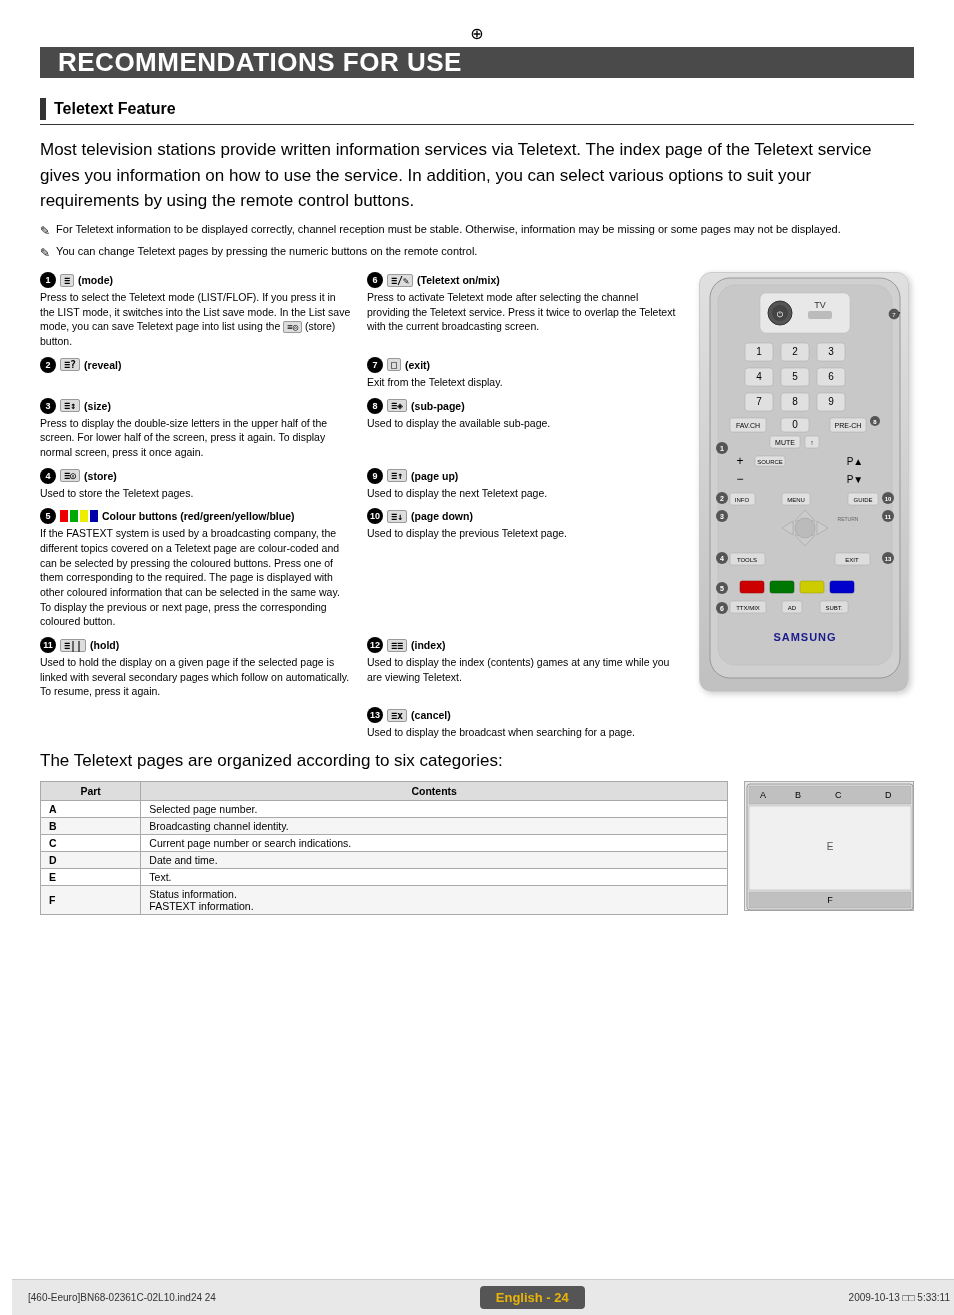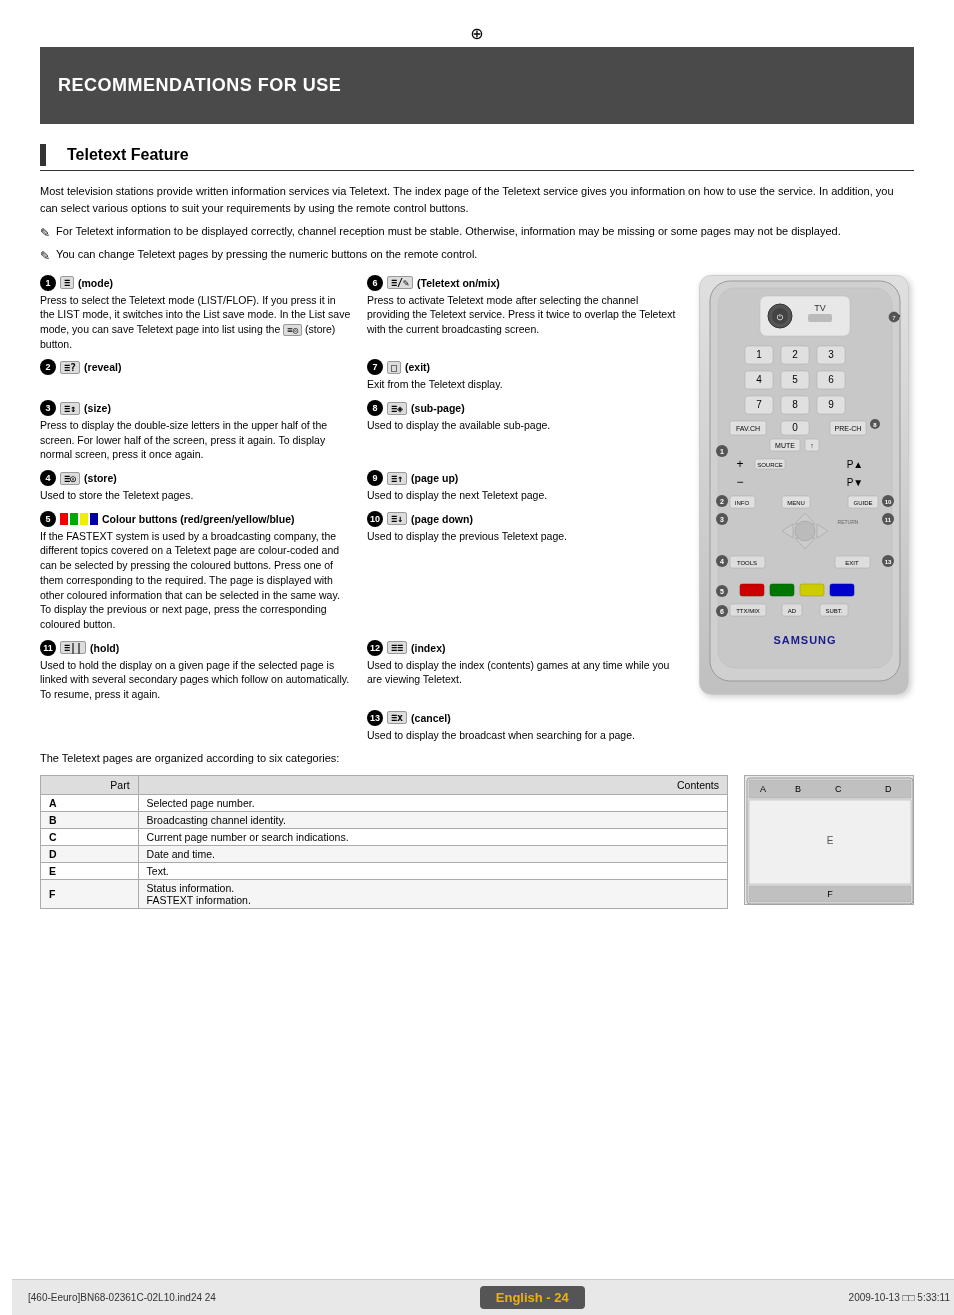--- a/index.html
+++ b/index.html
@@ -14,23 +14,23 @@
     }
 
     .page-wrapper {
       padding: 20px 40px;
       padding-bottom: 40px;
     }
 
     .title-bar {
       background: #4a4a4a;
       color: #fff;
-      font-size: 18px;
+      font-size: 26px;
       font-weight: bold;
-      padding: 28px 18px;
+      padding: 0 18px;
       margin-bottom: 20px;
       letter-spacing: 0.5px;
     }
 
     .section-header {
       display: flex;
       align-items: center;
       border-bottom: 1px solid #333;
       margin-bottom: 12px;
       padding-bottom: 4px;
@@ -40,27 +40,26 @@
       width: 6px;
       height: 22px;
       background: #333;
       margin-right: 8px;
       display: inline-block;
     }
 
     .section-title {
       font-size: 16px;
       font-weight: bold;
-      margin-left: 13px;
     }
 
     .intro-text {
       margin-bottom: 8px;
       line-height: 1.5;
-      font-size: 11px;
+      font-size: 17px;
     }
 
     .note-row {
       display: flex;
       align-items: flex-start;
       margin-bottom: 5px;
       font-size: 11px;
       line-height: 1.4;
     }
 
@@ -157,22 +156,22 @@
     .categories-table {
       flex: 1;
       border-collapse: collapse;
       font-size: 10.5px;
     }
 
     .categories-table th {
       background: #ddd;
       border: 1px solid #aaa;
       padding: 3px 8px;
-      text-align: right;
-      font-weight: normal;
+      text-align: center;
+      font-weight: bold;
     }
 
     .categories-table td {
       border: 1px solid #aaa;
       padding: 2px 8px;
     }
 
     .categories-table tr:nth-child(even) td {
       background: #f5f5f5;
     }

